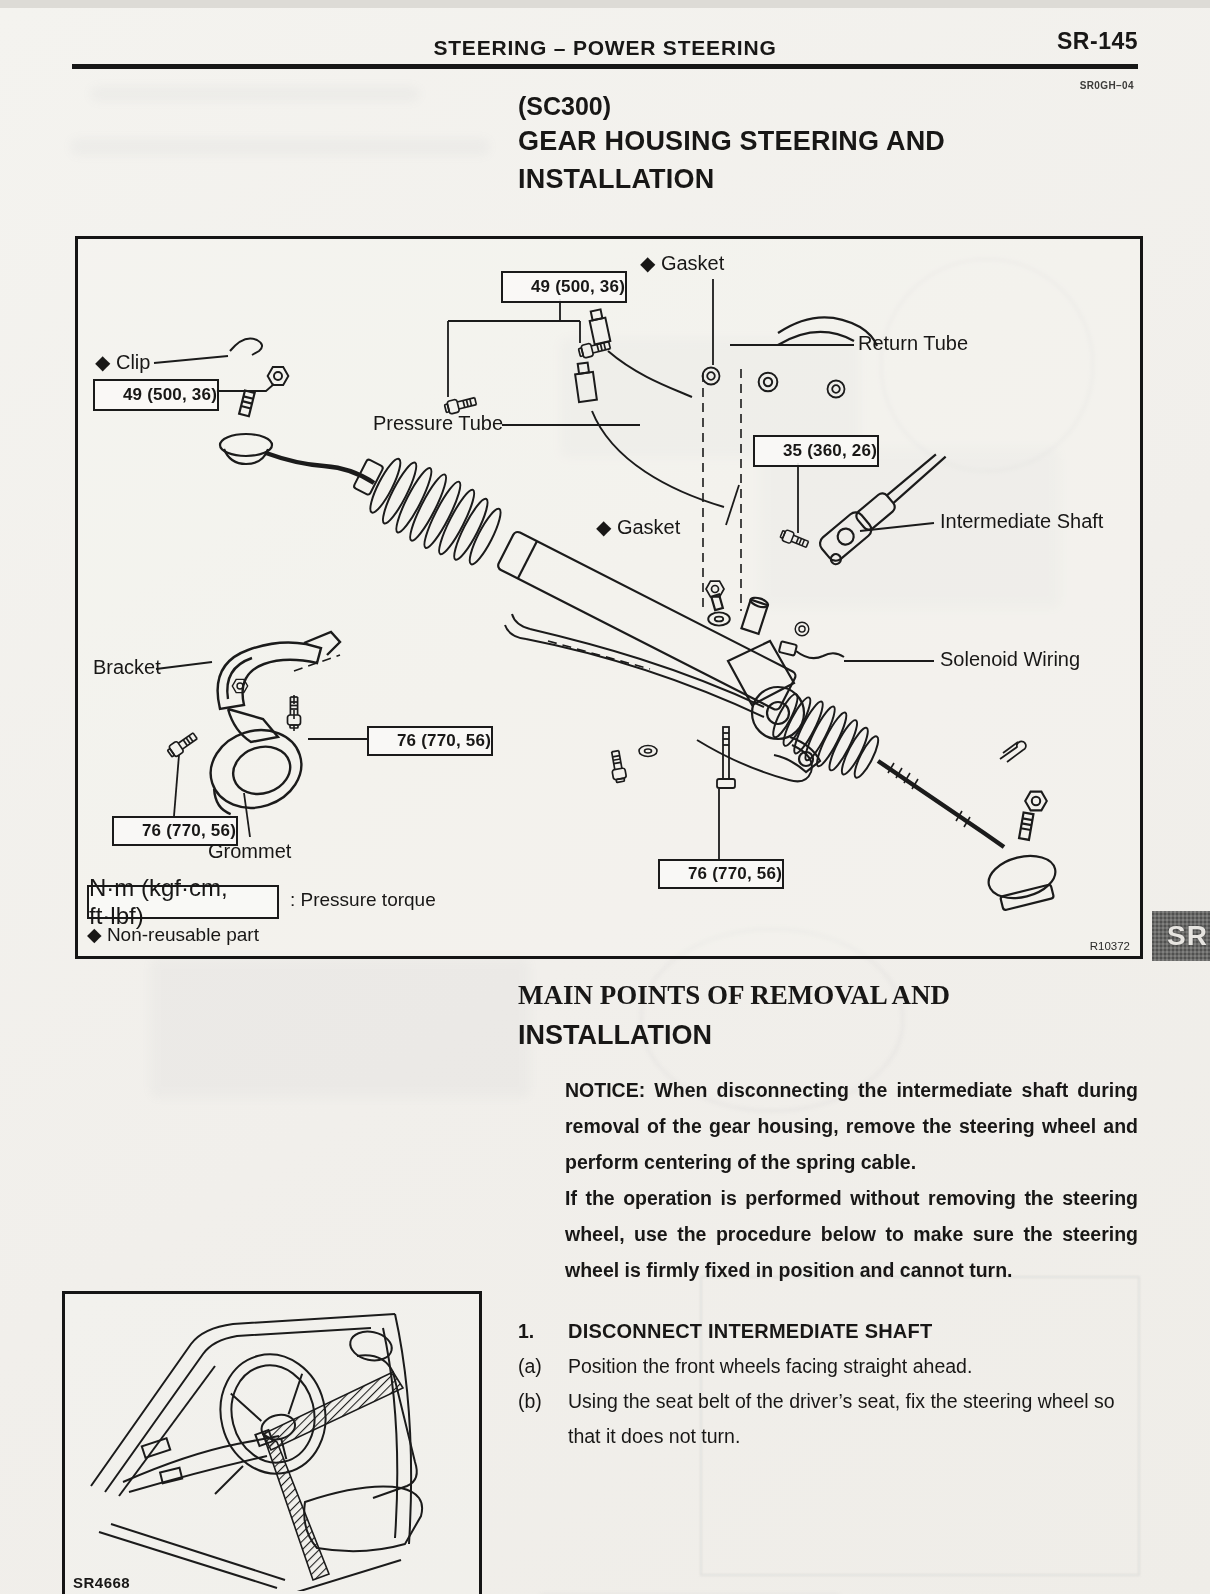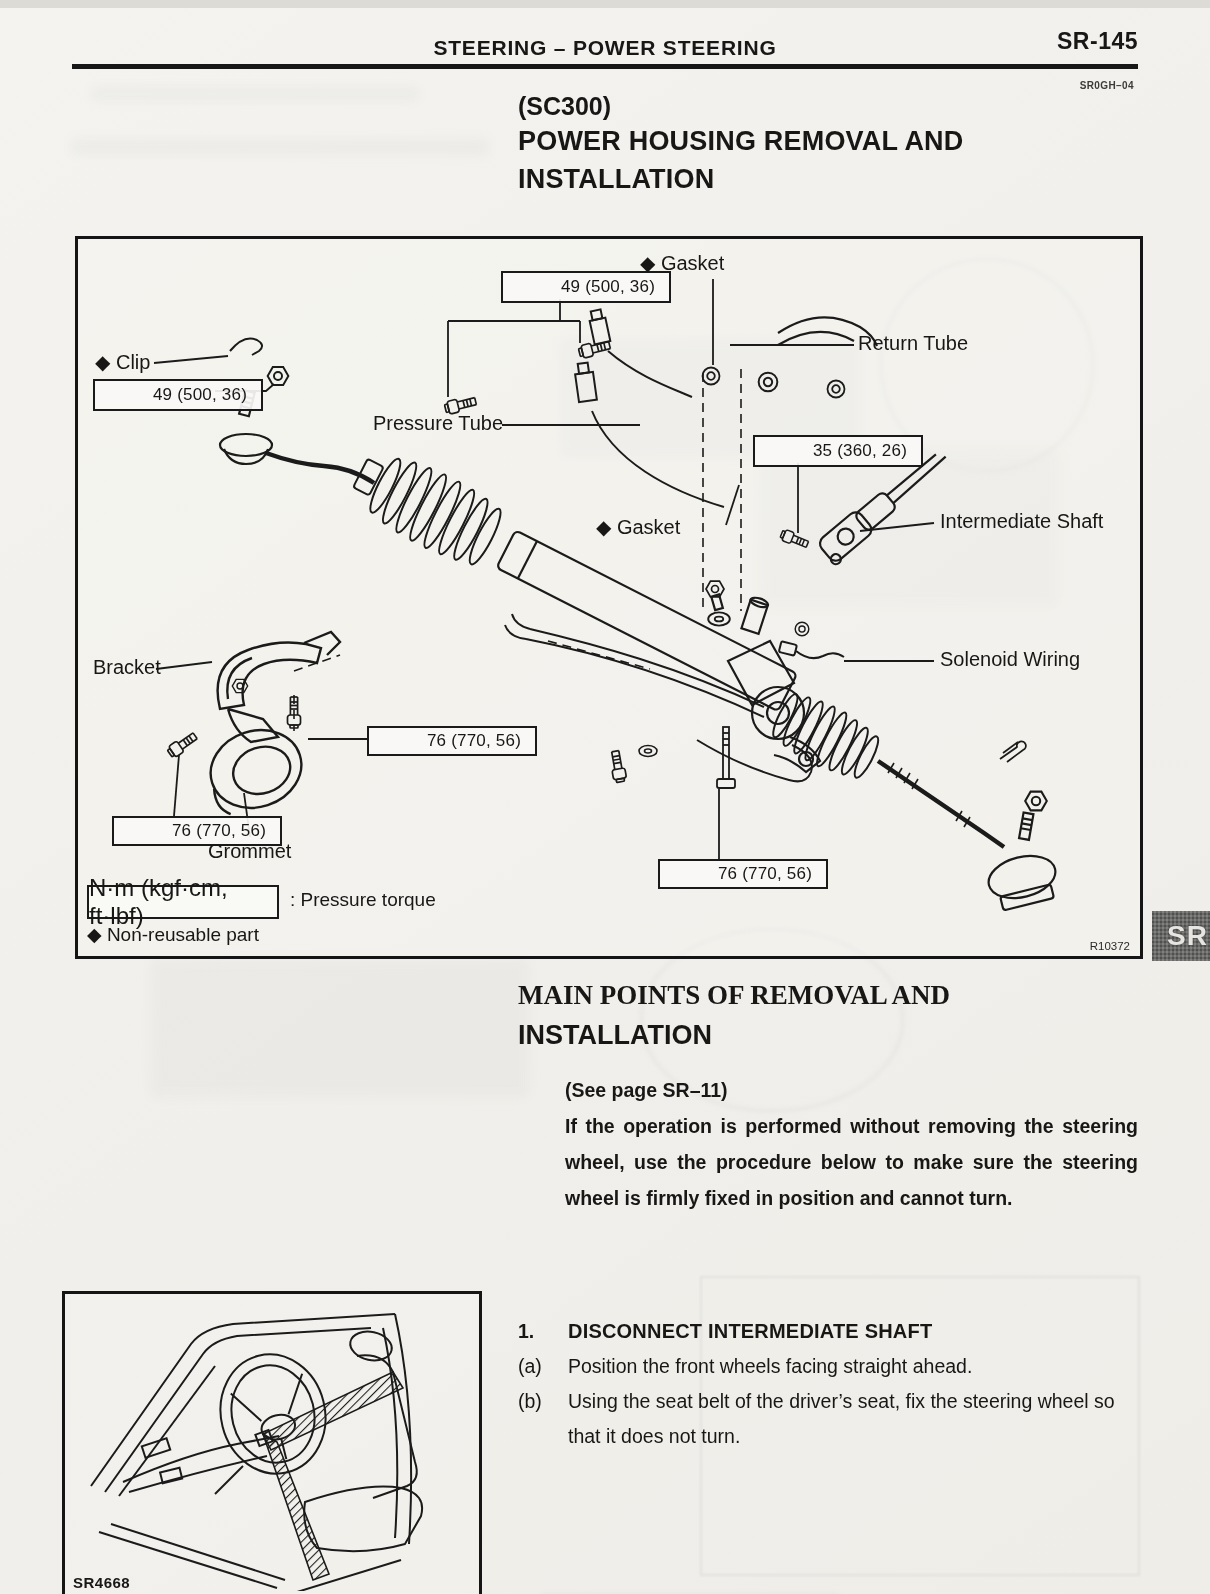--- a/index.html
+++ b/index.html
@@ -17,22 +17,22 @@
   
   .model{position:absolute;left:518px;top:84px;font-size:25px;font-weight:bold;}
   .title1{position:absolute;left:518px;top:118px;font-size:27px;font-weight:bold;letter-spacing:.2px;}
   .title2{position:absolute;left:518px;top:156px;font-size:27px;font-weight:bold;letter-spacing:.2px;}
   .lead{position:absolute;left:575px;top:199px;font-size:19.5px;}
   
   .fig1{position:absolute;left:75px;top:228px;width:1062px;height:717px;
     border:3px solid #151515;background:rgba(246,245,241,.35);}
   .fig1 svg{position:absolute;left:0;top:0;}
   .tq{position:absolute;border:2.5px solid #1a1a1a;background:rgba(250,249,246,.92);
-    display:flex;align-items:center;justify-content:center;
-    font-size:17px;font-weight:normal;letter-spacing:.2px;white-space:nowrap;padding-left:44px;}
+    display:flex;align-items:center;justify-content:flex-end;
+    font-size:17px;font-weight:bold;letter-spacing:.2px;white-space:nowrap;}
   .plbl{position:absolute;font-size:20px;white-space:nowrap;}
   .legend-box{position:absolute;left:9px;top:646px;width:188px;height:30px;
     border:2px solid #1a1a1a;display:flex;align-items:center;justify-content:center;
     font-size:24px;background:rgba(250,249,246,.9);}
   .legend-desc{position:absolute;left:212px;top:650px;font-size:19px;}
   .legend-nr{position:absolute;left:9px;top:684px;font-size:19px;}
   .figno1{position:absolute;right:10px;bottom:4px;font-size:11.5px;color:#2a2a28;}
   
   .srtab{position:absolute;left:1152px;top:903px;width:58px;height:50px;
     background:
@@ -78,21 +78,21 @@
   <div class="ghost-ring" style="left:640px;top:920px;width:260px;height:180px"></div>
   <div class="ghost-box" style="left:700px;top:1268px;width:436px;height:296px"></div>
   <div class="ghost-line" style="left:540px;top:1586px;width:300px;height:4px"></div>
 
   <div class="hdr-title">STEERING  –  POWER STEERING</div>
   <div class="hdr-page">SR-145</div>
   <div class="hdr-rule"></div>
   <div class="hdr-code">SR0GH–04</div>
 
   <div class="model">(SC300)</div>
-  <div class="title1">POWER HOUSING REMOVAL AND</div>
+  <div class="title1">GEAR HOUSING STEERING AND</div>
   <div class="title2">INSTALLATION</div>
 
   <div class="fig1">
     <svg width="1056" height="711" viewBox="0 0 1056 711">
       <defs>
         <g id="bolt" fill="none" stroke="#1b1b1b" stroke-width="1.7">
           <rect x="-12" y="-6.5" width="10" height="13" rx="2.5"></rect>
           <rect x="-15" y="-4" width="3" height="8" rx="1"></rect>
           <line x1="-2" y1="-3.6" x2="16" y2="-3.6"></line>
             <line x1="-2" y1="3.6" x2="16" y2="3.6"></line>
@@ -344,21 +344,21 @@
     <div class="legend-nr">◆ Non-reusable part</div>
     <div class="figno1">R10372</div>
   </div>
 
   <div class="srtab">SR</div>
 
   <div class="mp-title1">MAIN POINTS OF REMOVAL AND</div>
   <div class="mp-title2">INSTALLATION</div>
 
   <div class="text-col">
-    <div class="seepage">(See page SR–11)</div>
+    <p class="notice">NOTICE: When disconnecting the intermediate shaft during removal of the gear housing, remove the steering wheel and perform centering of the spring cable.</p>
     <p class="para">If the operation is performed without removing the steering wheel, use the procedure below to make sure the steering wheel is firmly fixed in position and cannot turn.</p>
   </div>
 
   <div class="steps">
     <div class="step-row">
       <span class="step-no">1.</span>
       <span class="step-title">DISCONNECT INTERMEDIATE SHAFT</span>
     </div>
     <div class="step-row">
       <span class="sub-no">(a)</span>

